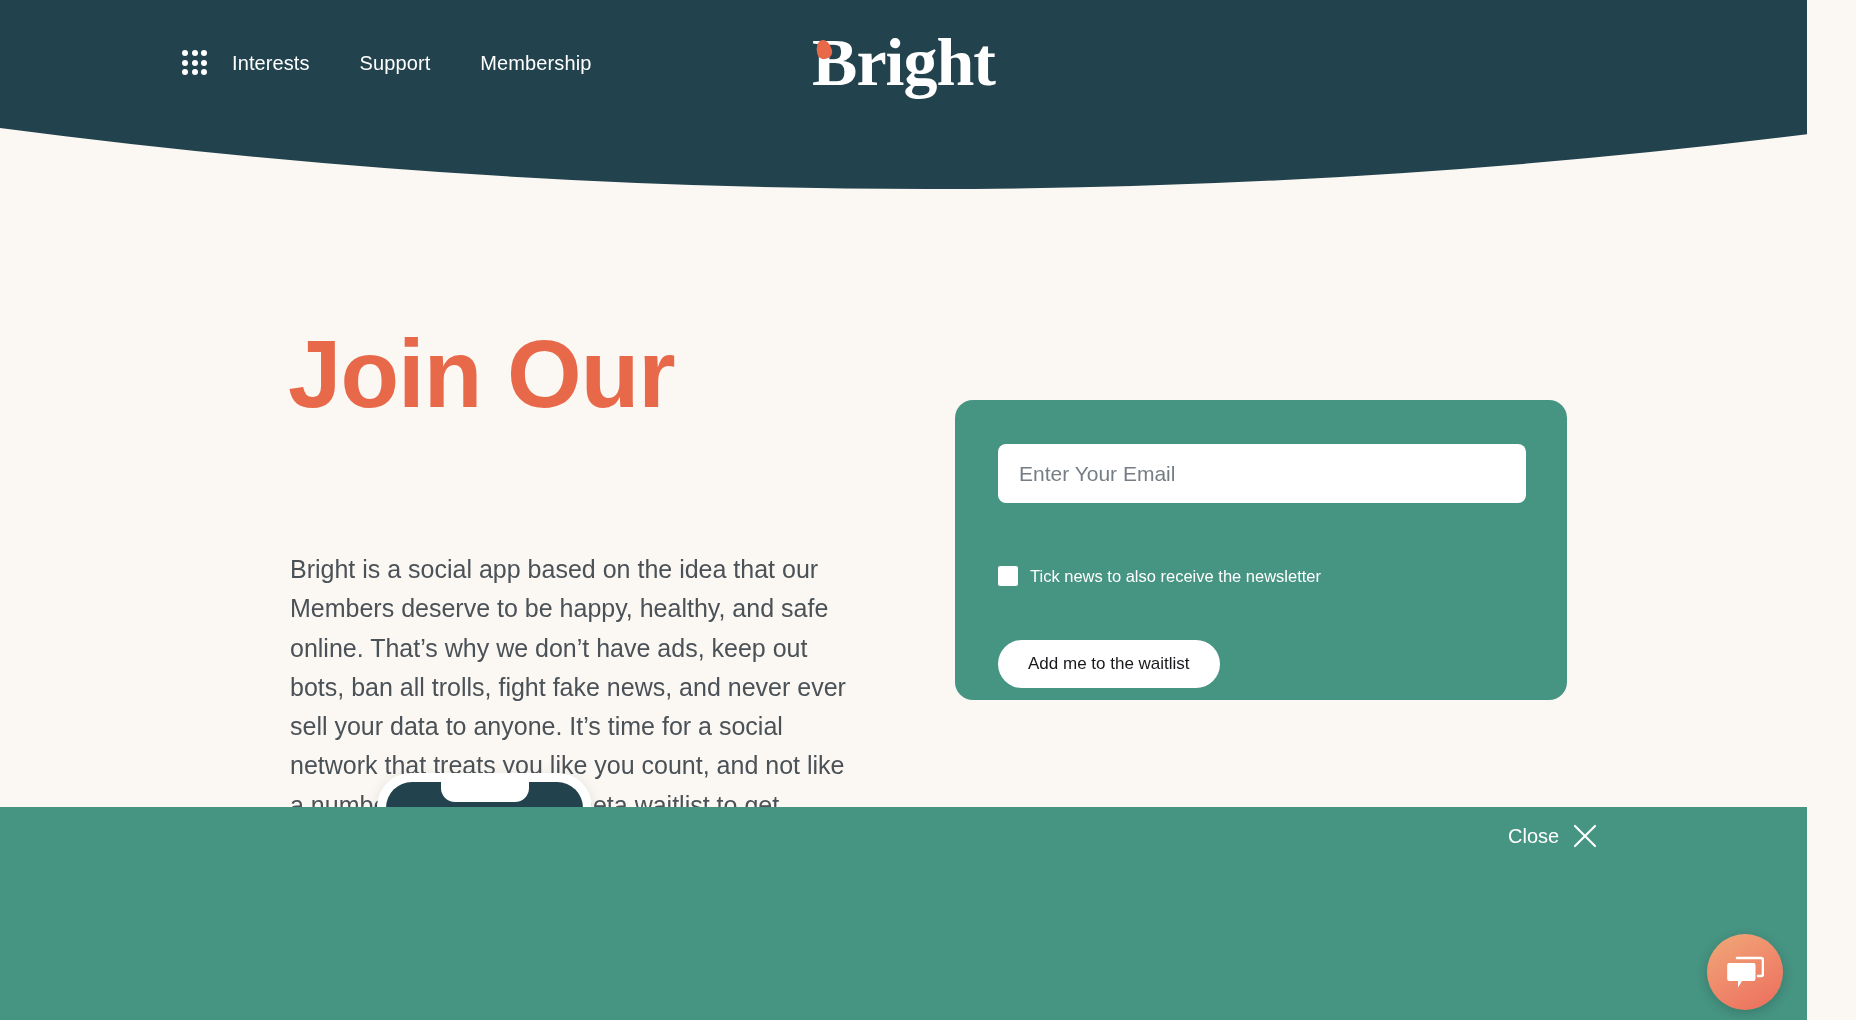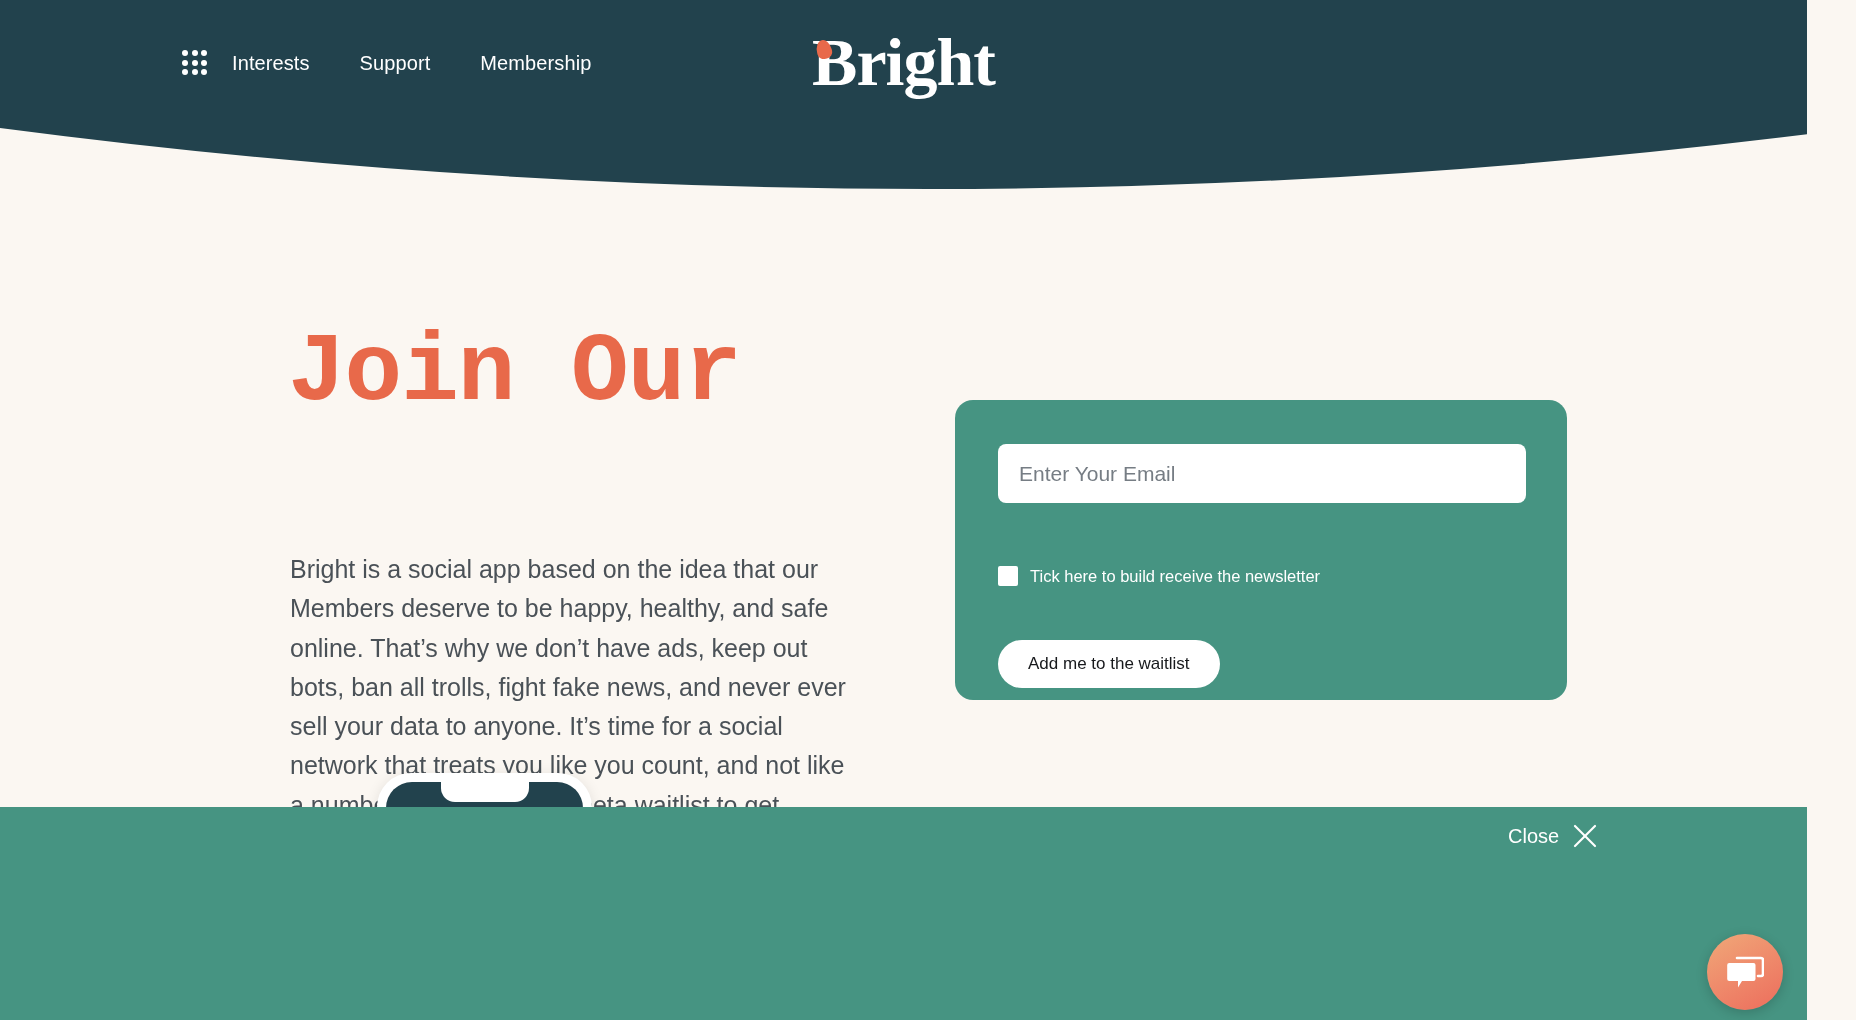--- a/index.html
+++ b/index.html
@@ -100,21 +100,21 @@
     display:inline-flex;
     align-items:center;
     justify-content:center;
   }
 
   
   .hero-title {
     position:absolute;
     left:288px; top:322px;
     width:620px;
-    font-family:Liberation Mono, monospace;
+    font-family:Liberation Sans, sans-serif;
     font-size:96px;
     line-height:1.08;
     font-weight:700;
     color:#e8694a;
     letter-spacing:-1px;
   }
   .hero-body {
     position:absolute;
     left:290px; top:550px;
     width:560px;
@@ -324,21 +324,21 @@
   <h1 class="hero-title">
     <span>Join Our</span><br>
   </h1>
 
   <p class="hero-body">Bright is a social app based on the idea that our Members deserve to be happy, healthy, and safe online. That’s why we don’t have ads, keep out bots, ban all trolls, fight fake news, and never ever sell your data to anyone. It’s time for a social network that treats you like you count, and not like a number. Sign up for our beta waitlist to get started.</p>
 
   <div class="form-card">
     <input class="email-input" type="email" placeholder="Enter Your Email" style="">
     <div class="check-row">
       <input type="checkbox" class="cbox" style="">
-      <span class="check-label">Tick here to build receive the newsletter</span>
+      <span class="check-label">Tick news to also receive the newsletter</span>
     </div>
     <button class="submit-btn">Add me to the waitlist</button>
   </div>
 
   <div class="phone">
     <div class="phone-screen">
       <div class="phone-notch"></div>
       <div class="phone-logo">
         <span class="phone-logo-dot"></span>
         <span>Bright</span>

